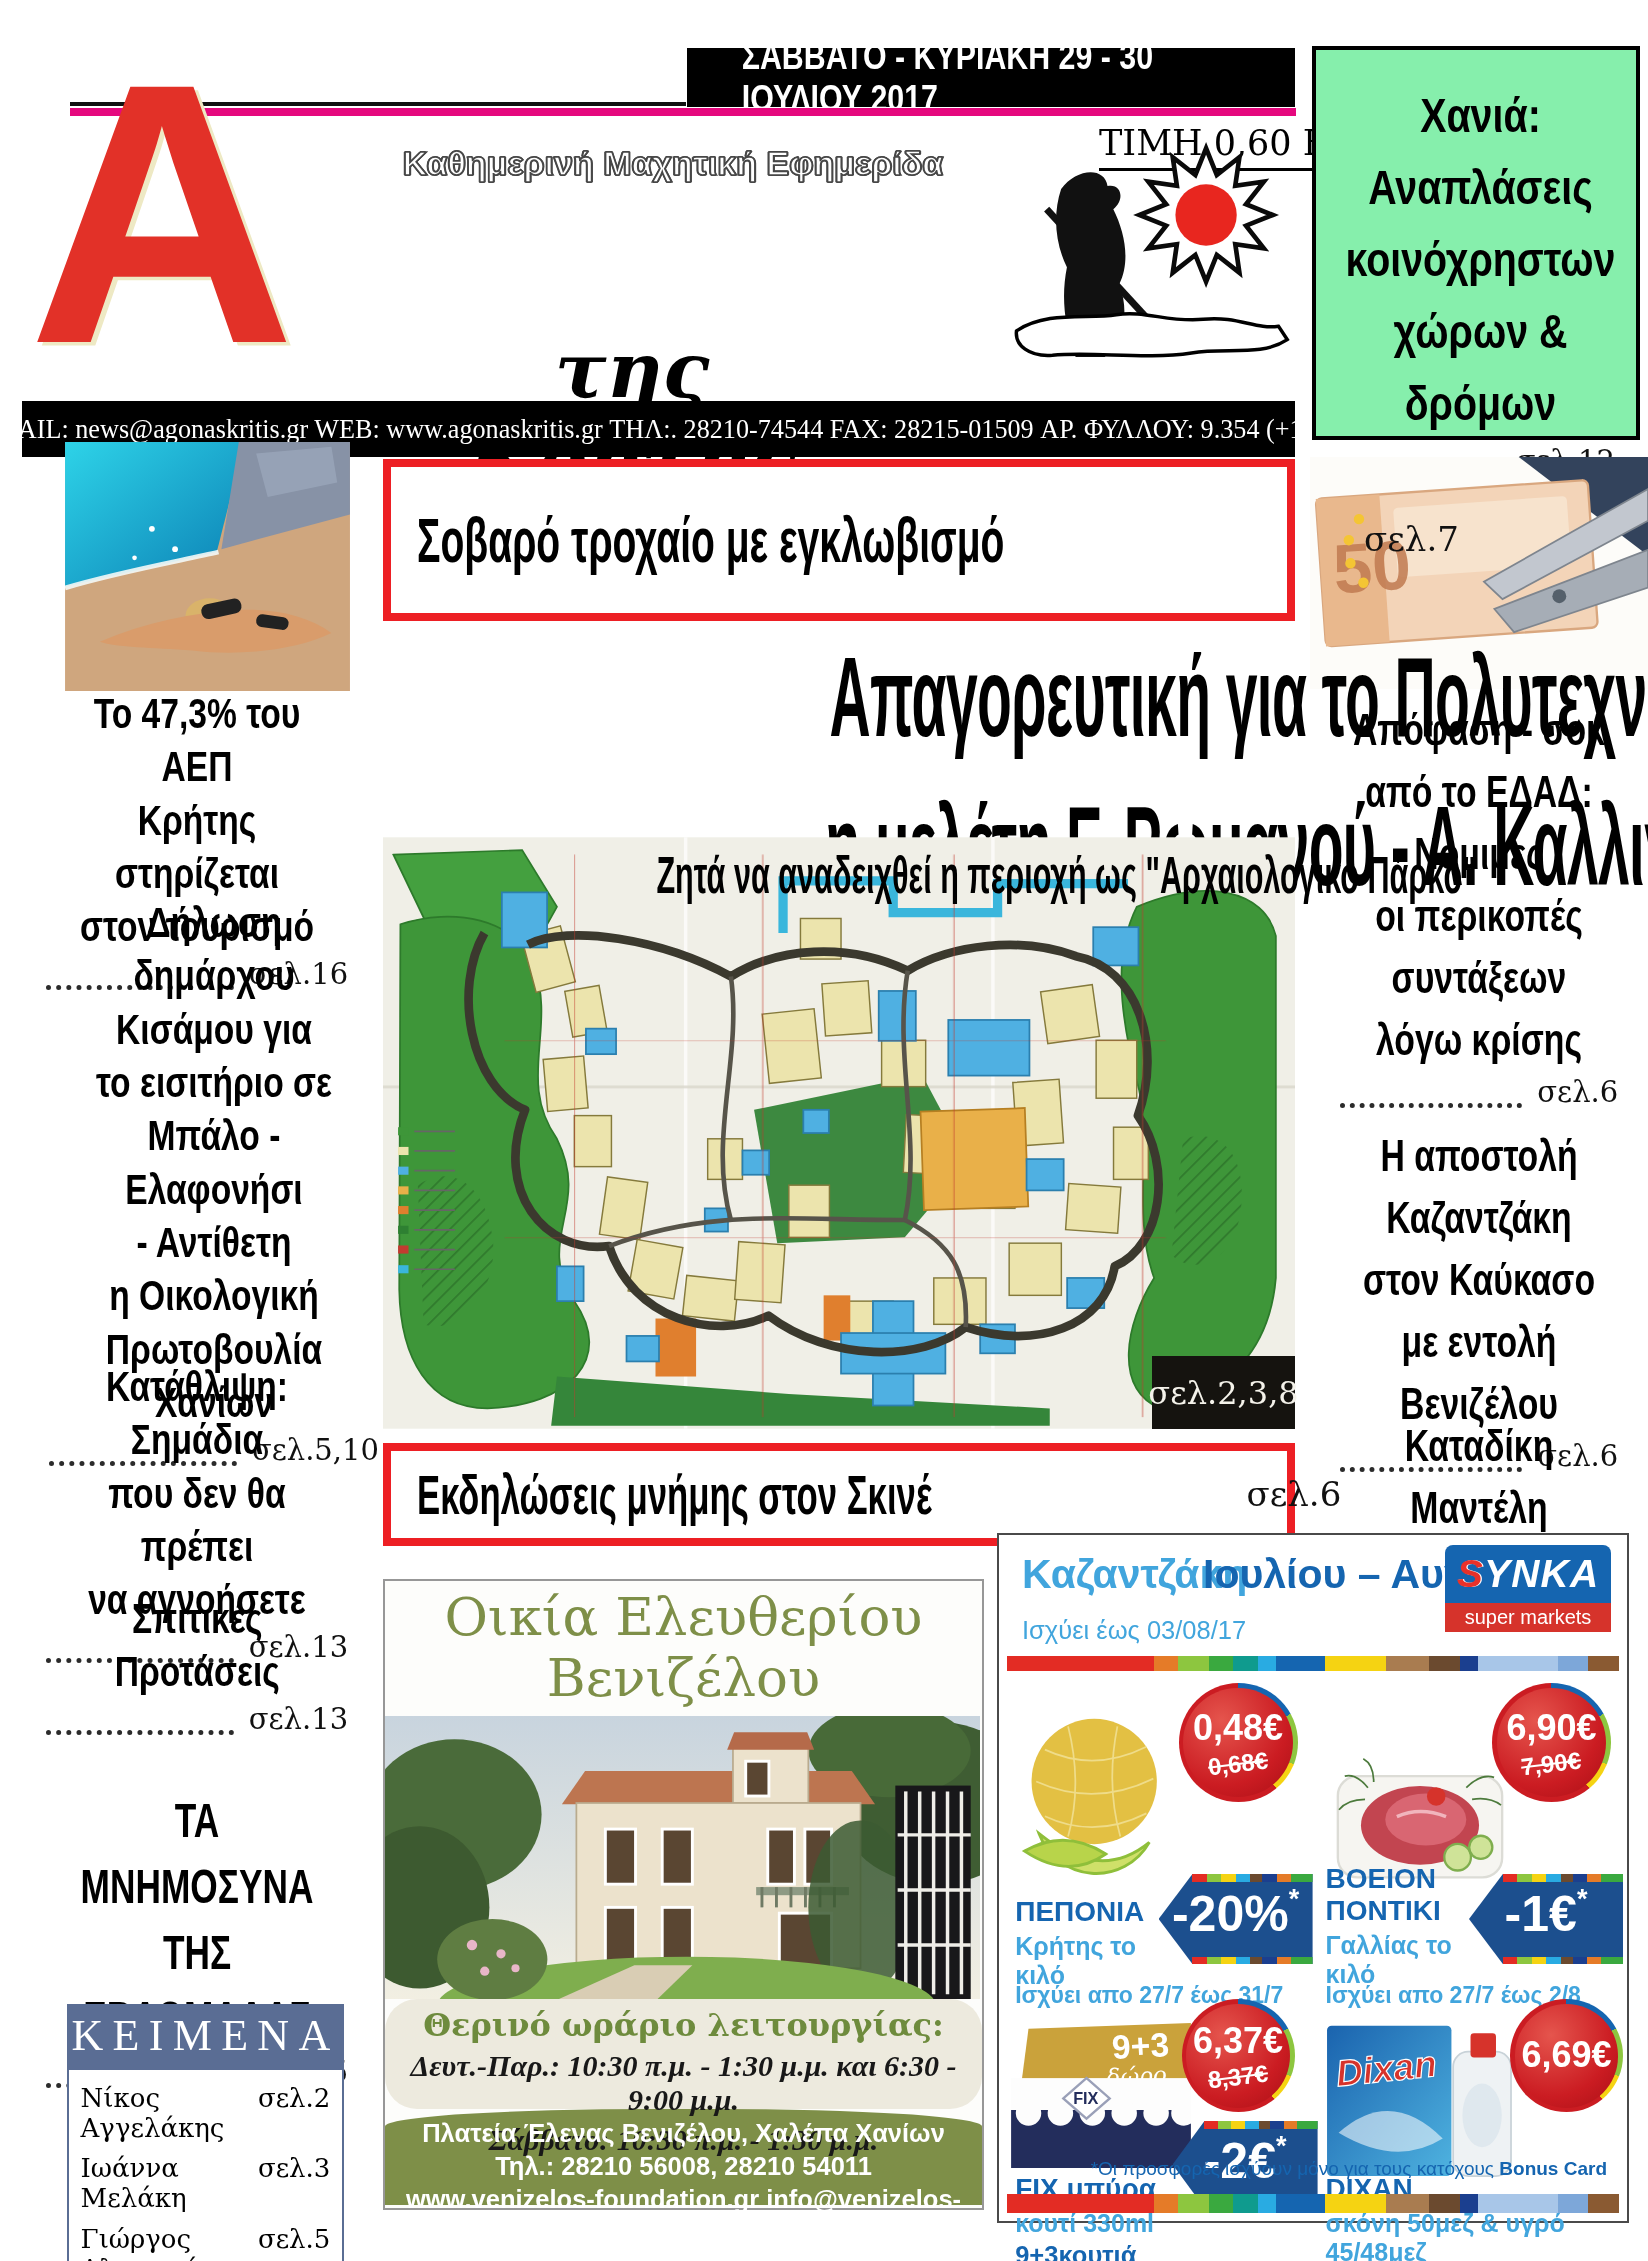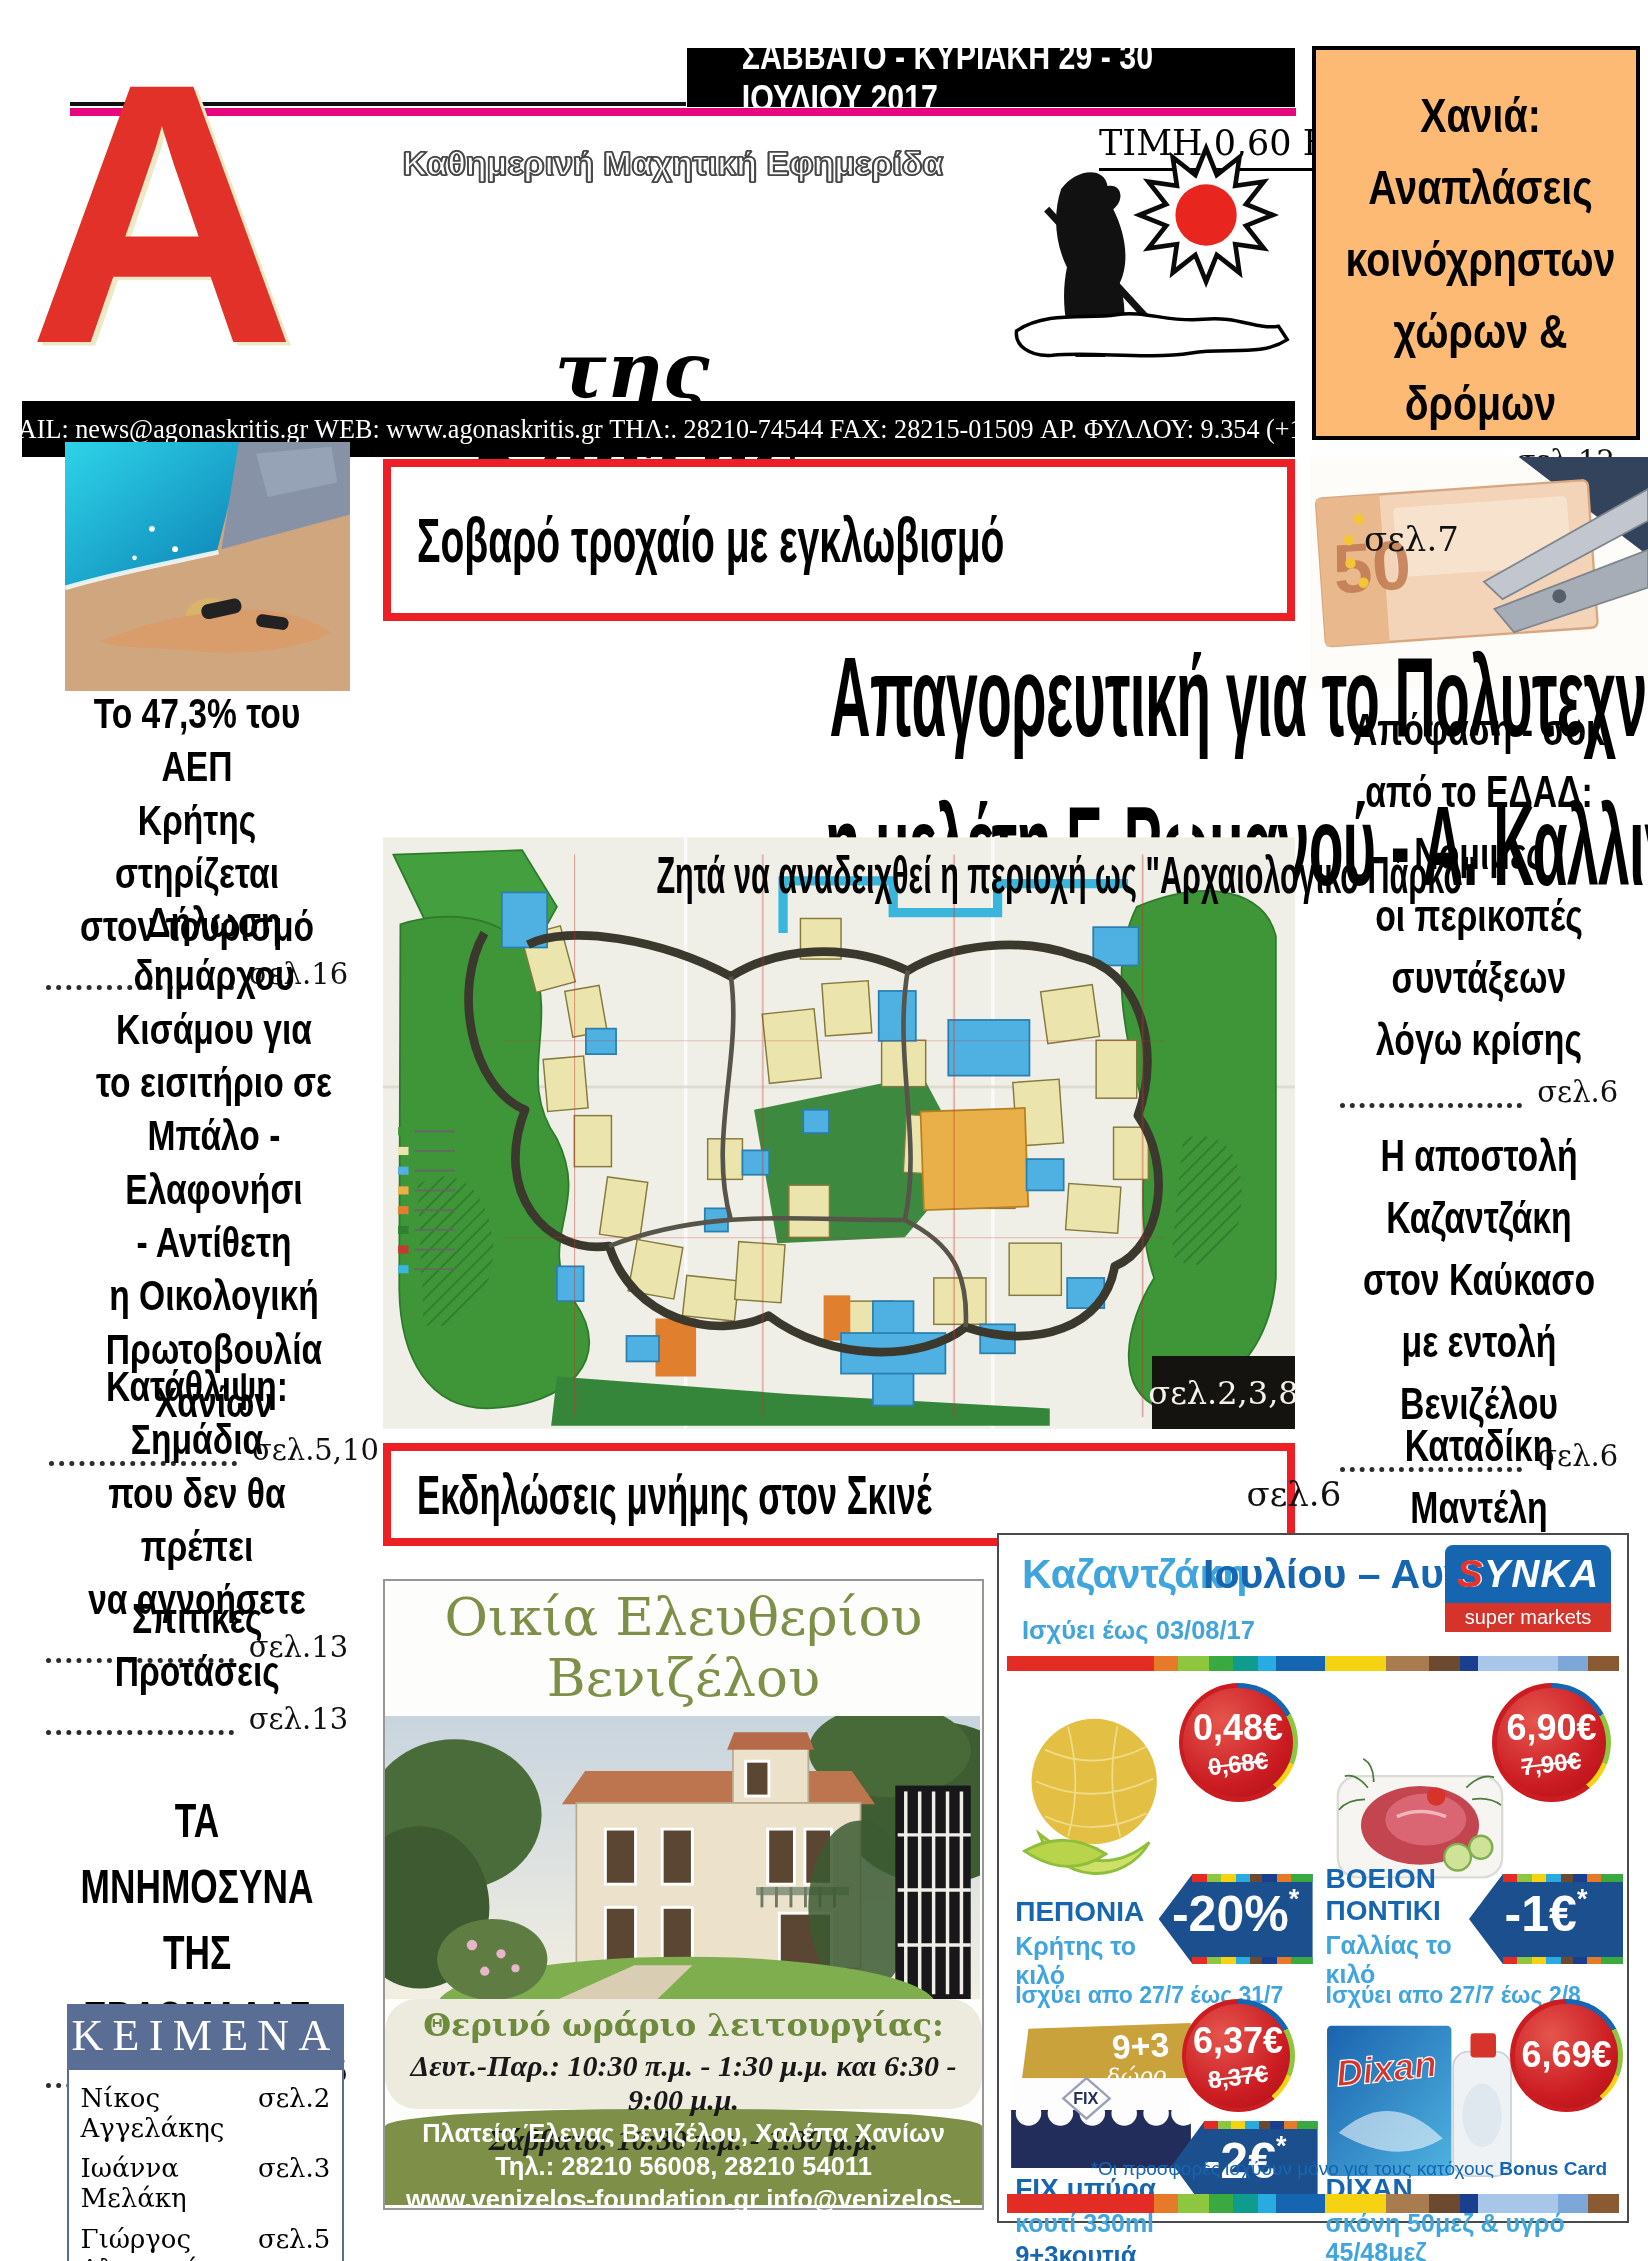--- a/index.html
+++ b/index.html
@@ -29,21 +29,21 @@
              font-family:"DejaVu Serif",serif;letter-spacing:-5.8px;}
   .tagline{left:383px;top:144px;width:580px;text-align:center;font-size:34px;font-weight:700;color:#fff;
            -webkit-text-stroke:1.7px #474747;text-shadow:-1.2px 0 #474747,1.2px 0 #474747,0 -1.2px #474747,0 1.2px #474747;}
   .mast-sub{left:429px;top:325px;width:406px;text-align:center;font-family:"DejaVu Serif",serif;
             font-style:italic;font-weight:700;font-size:77px;}
   .timi{left:1099px;top:123px;font-family:"DejaVu Serif",serif;font-size:35px;border-bottom:3.5px solid #000;padding-bottom:4.6px;}
   .contactbar{left:22px;top:401px;width:1273px;height:56px;background:#000;display:flex;align-items:center;justify-content:center;}
   .contactbar span{color:#fff;font-family:"Liberation Serif",serif;font-size:27px;--sx:.97;white-space:nowrap;}
 
   
-  .trbox{left:1312px;top:46px;width:328px;height:394px;border:4px solid #000;background:#fdba74;
+  .trbox{left:1312px;top:46px;width:328px;height:394px;border:4px solid #000;background:#86efac;
          text-align:center;padding-top:30px;}
   .trbox .cx{font-size:48px;line-height:1.5;--sx:.82;font-weight:700;}
   .trbox .refrow{justify-content:flex-end;padding-right:21px;}
   .rstory,.lstory{text-align:center;}
   .rstory .cx{font-size:45px;line-height:1.38;--sx:.75;font-weight:700;}
   .lstory .cx{font-size:42px;line-height:1.27;--sx:.8;font-weight:700;}
   .lstory.caps .cx{font-size:49px;line-height:1.35;--sx:.72;}
 
   
   .keimena{left:67px;top:2004px;width:277px;}
@@ -79,21 +79,21 @@
   .mus-hours .h1{font-family:"DejaVu Serif",serif;font-weight:700;font-size:32px;color:#6e8b3d;}
   .mus-hours .h2{font-family:"Liberation Serif",serif;font-style:italic;font-weight:700;font-size:30px;margin-top:5.8px;color:#181818;}
   .mus-foot{background:var(--olive);height:96px;color:#fff;text-align:center;padding-top:7px;
             border-radius:45% 45% 0 0/17.4px 17.4px 0 0;}
   .mus-foot div{font-size:25.5px;line-height:1.16;margin-top:3.5px;font-weight:600;}
 
   
   .synka{left:997px;top:1533px;width:632px;height:690px;border:2.9px solid #4a4a4a;background:#fff;}
   .sy-light{position:absolute;left:23px;top:16px;font-size:41px;font-weight:700;color:var(--synka-light);}
   .sy-bold{position:absolute;left:204px;top:16px;font-size:41px;font-weight:700;color:var(--synka-blue);}
-  .sy-valid{position:absolute;left:23px;top:81px;font-size:25.5px;font-weight:700;color:var(--synka-light);}
+  .sy-valid{position:absolute;left:23px;top:81px;font-size:25.5px;font-weight:400;color:var(--synka-light);}
   .sy-logo{position:absolute;right:16px;top:10.4px;width:166px;}
   .sy-logobox{background:var(--synka-blue);border-radius:8px 8px 0 0;height:58px;display:flex;align-items:center;justify-content:center;
               font-size:39px;font-weight:700;font-style:italic;color:#fff;letter-spacing:1.2px;}
   .sy-logobox .s{color:#e8312a;text-shadow:1.2px 0 #fff;}
   .sy-logosub{background:#d6332b;height:29px;display:flex;align-items:center;justify-content:center;color:#fff;font-size:20px;}
   .sy-stripe{position:absolute;left:8px;right:8px;height:15px;background:linear-gradient(90deg,
       #e32c24 0 24%,#e57b28 24% 28%,#8dc63f 28% 33%,#3aa93f 33% 37%,#0f9b8e 37% 41%,#29abe2 41% 44%,
       #1565b0 44% 52%,#f5d312 52% 62%,#a97c50 62% 69%,#6b4a2f 69% 74%,#1b3f8f 74% 77%,
       #a8c6e8 77% 90%,#7da7d9 90% 95%,#8a5a32 95% 100%);}
   .cell{position:absolute;width:299px;height:516px;}

